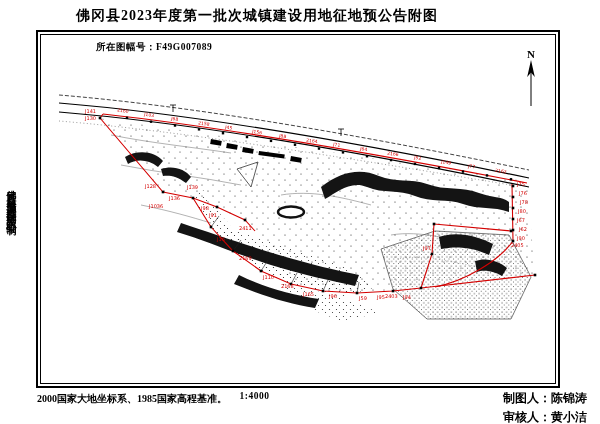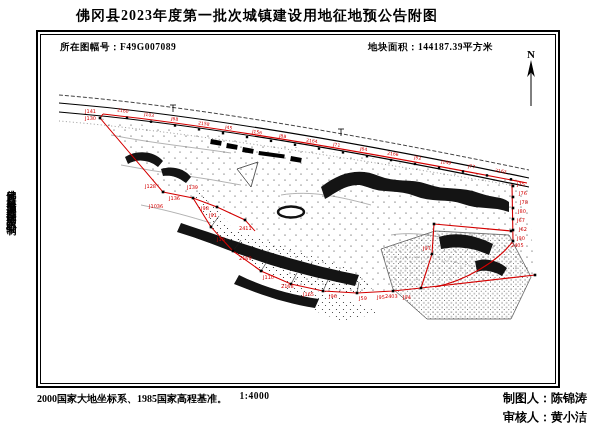--- a/index.html
+++ b/index.html
@@ -12,21 +12,21 @@
     font-size:14px;font-weight:bold;letter-spacing:1px;
   }
   .frame{
     position:absolute;left:36px;top:30px;width:520px;height:354px;
     border:2px solid #000;background:#fff;
   }
   .frame-inner{
     position:absolute;inset:2px;border:1px solid #000;
   }
   .hdr{
-    position:absolute;top:9px;font-size:9.5px;font-weight:bold;letter-spacing:0.5px;white-space:nowrap;
+    position:absolute;top:9px;font-size:9.5px;font-weight:bold;letter-spacing:0.5px;white-space:nowrap;margin-left:36px;
   }
   .hdr-sheet{left:22px;}
   .hdr-area{left:330px;}
   .north{
     position:absolute;left:484px;top:16px;width:18px;text-align:center;
   }
   .north .n-label{font-size:11px;font-weight:bold;font-family:"Liberation Serif",serif;}
   .side-caption{
     position:absolute;left:6px;top:182px;
     writing-mode:vertical-rl;text-orientation:upright;
@@ -53,23 +53,20 @@
 
 <div class="title">佛冈县2023年度第一批次城镇建设用地征地预公告附图</div>
 
 <div class="side-caption">佛冈县自然资源调查设计测绘中心绘制</div>
 
 <div class="frame">
   <div class="frame-inner"></div>
 
   <div class="hdr hdr-sheet">
     <span>所在图幅号：</span><span>F49G007089</span>
-  </div>
-  <div class="hdr hdr-area">
-    <span>地块面积：</span><span>144187.39平方米</span>
   </div>
 
   <div class="north">
     <div class="n-label">N</div>
     <svg width="14" height="48" viewBox="0 0 14 48">
       <line x1="7" y1="46" x2="7" y2="10" stroke="#000" stroke-width="1"></line>
       <polygon points="7,0 3.2,17 7,12.5 10.8,17" fill="#000"></polygon>
     </svg>
   </div>
 

